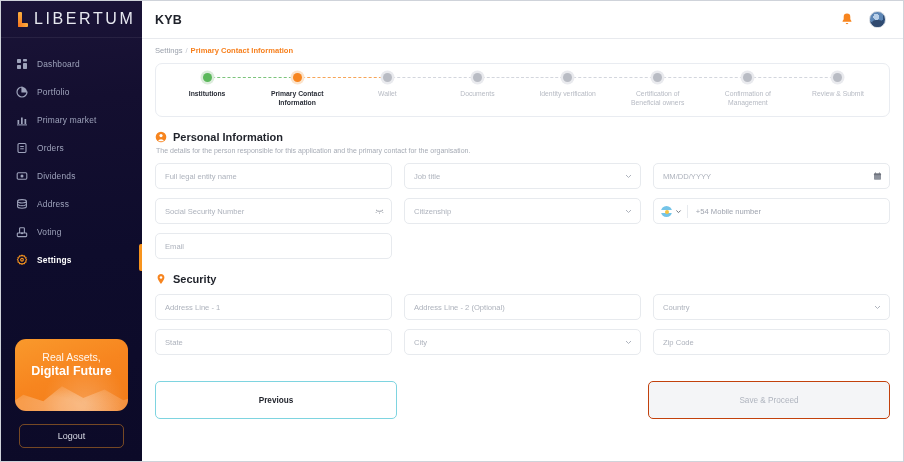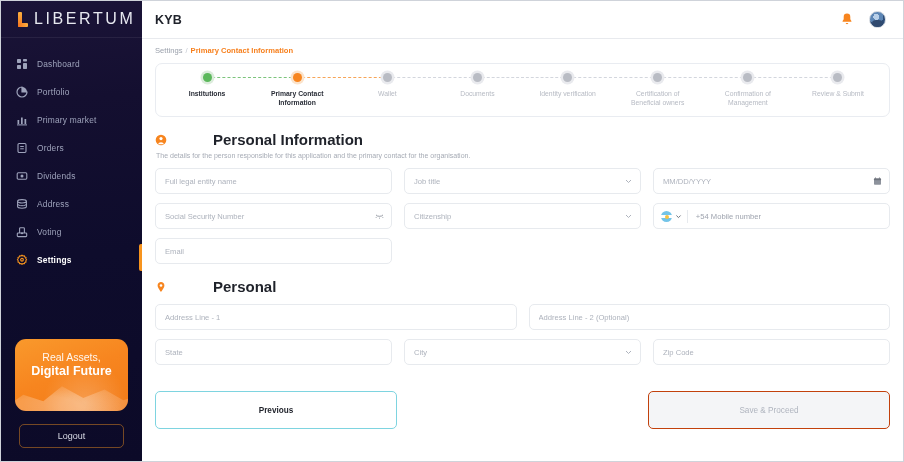--- a/index.html
+++ b/index.html
@@ -152,21 +152,21 @@
     margin-top: 7px; font-size: 6.8px; line-height: 9px; text-align: center;
     color: #b6bac3; max-width: 72px; cursor: pointer;
   }
   .step.done .lbl { color: #2a2e38; font-weight: 700; }
   .step.active .lbl { color: #2a2e38; font-weight: 700; }
 
   
   .section-head { display: flex; align-items: center; gap: 6px; margin-top: 14px; }
   .section-head .sico { width: 12px; height: 12px; display: block; }
   .section-head .sico svg { width: 12px; height: 12px; display: block; }
-  .section-title { font-size: 15px; font-weight: 700; color: #1f222a; margin-left: 40px; }
+  .section-title { font-size: 11px; font-weight: 700; color: #1f222a; }
   .section-sub { font-size: 7px; color: #a6abb5; margin-top: 4px; margin-left: 1px; }
 
   .row { display: flex; gap: 12px; margin-top: 9px; }
   .field { position: relative; flex: 1 1 0; min-width: 0; }
   .field input {
     width: 100%; height: 26px;
     border: 1px solid #e7eaee; border-radius: 5px;
     background: #fff; outline: none;
     font-family: "Liberation Sans", sans-serif; font-size: 7.6px; color: #2b2f38;
     padding: 0 22px 0 9px;
@@ -461,29 +461,37 @@
         <div class="field" style="visibility:hidden"><input type="text" style=""></div>
       </div>
 
       <div class="section-head">
         <span class="sico">
             <svg viewBox="0 0 12 12">
               <path d="M6 1.1c-1.9 0-3.4 1.5-3.4 3.4 0 2.4 3.4 6.4 3.4 6.4s3.4-4 3.4-6.4c0-1.9-1.5-3.4-3.4-3.4z" fill="#f7851f"></path>
               <circle cx="6" cy="4.5" r="1.3" fill="#fff"></circle>
             </svg>
           </span>
-        <span class="section-title">Personal</span>
+        <span class="section-title">Security</span>
       </div>
 
       <div class="row">
         <div class="field">
           <input type="text" placeholder="Address Line - 1" style="">
         </div>
         <div class="field">
           <input type="text" placeholder="Address Line - 2 (Optional)" style="">
+        </div>
+        <div class="field clickable">
+          <input type="text" placeholder="Country" style="">
+          <span class="trail">
+              <svg viewBox="0 0 9 9">
+                <path d="M2 3.5L4.5 6 7 3.5" fill="none" stroke="#aeb3bd" stroke-width="1"></path>
+              </svg>
+            </span>
         </div>
       </div>
 
       <div class="row">
         <div class="field">
           <input type="text" placeholder="State" style="">
         </div>
         <div class="field clickable">
           <input type="text" placeholder="City" style="">
           <span class="trail">

